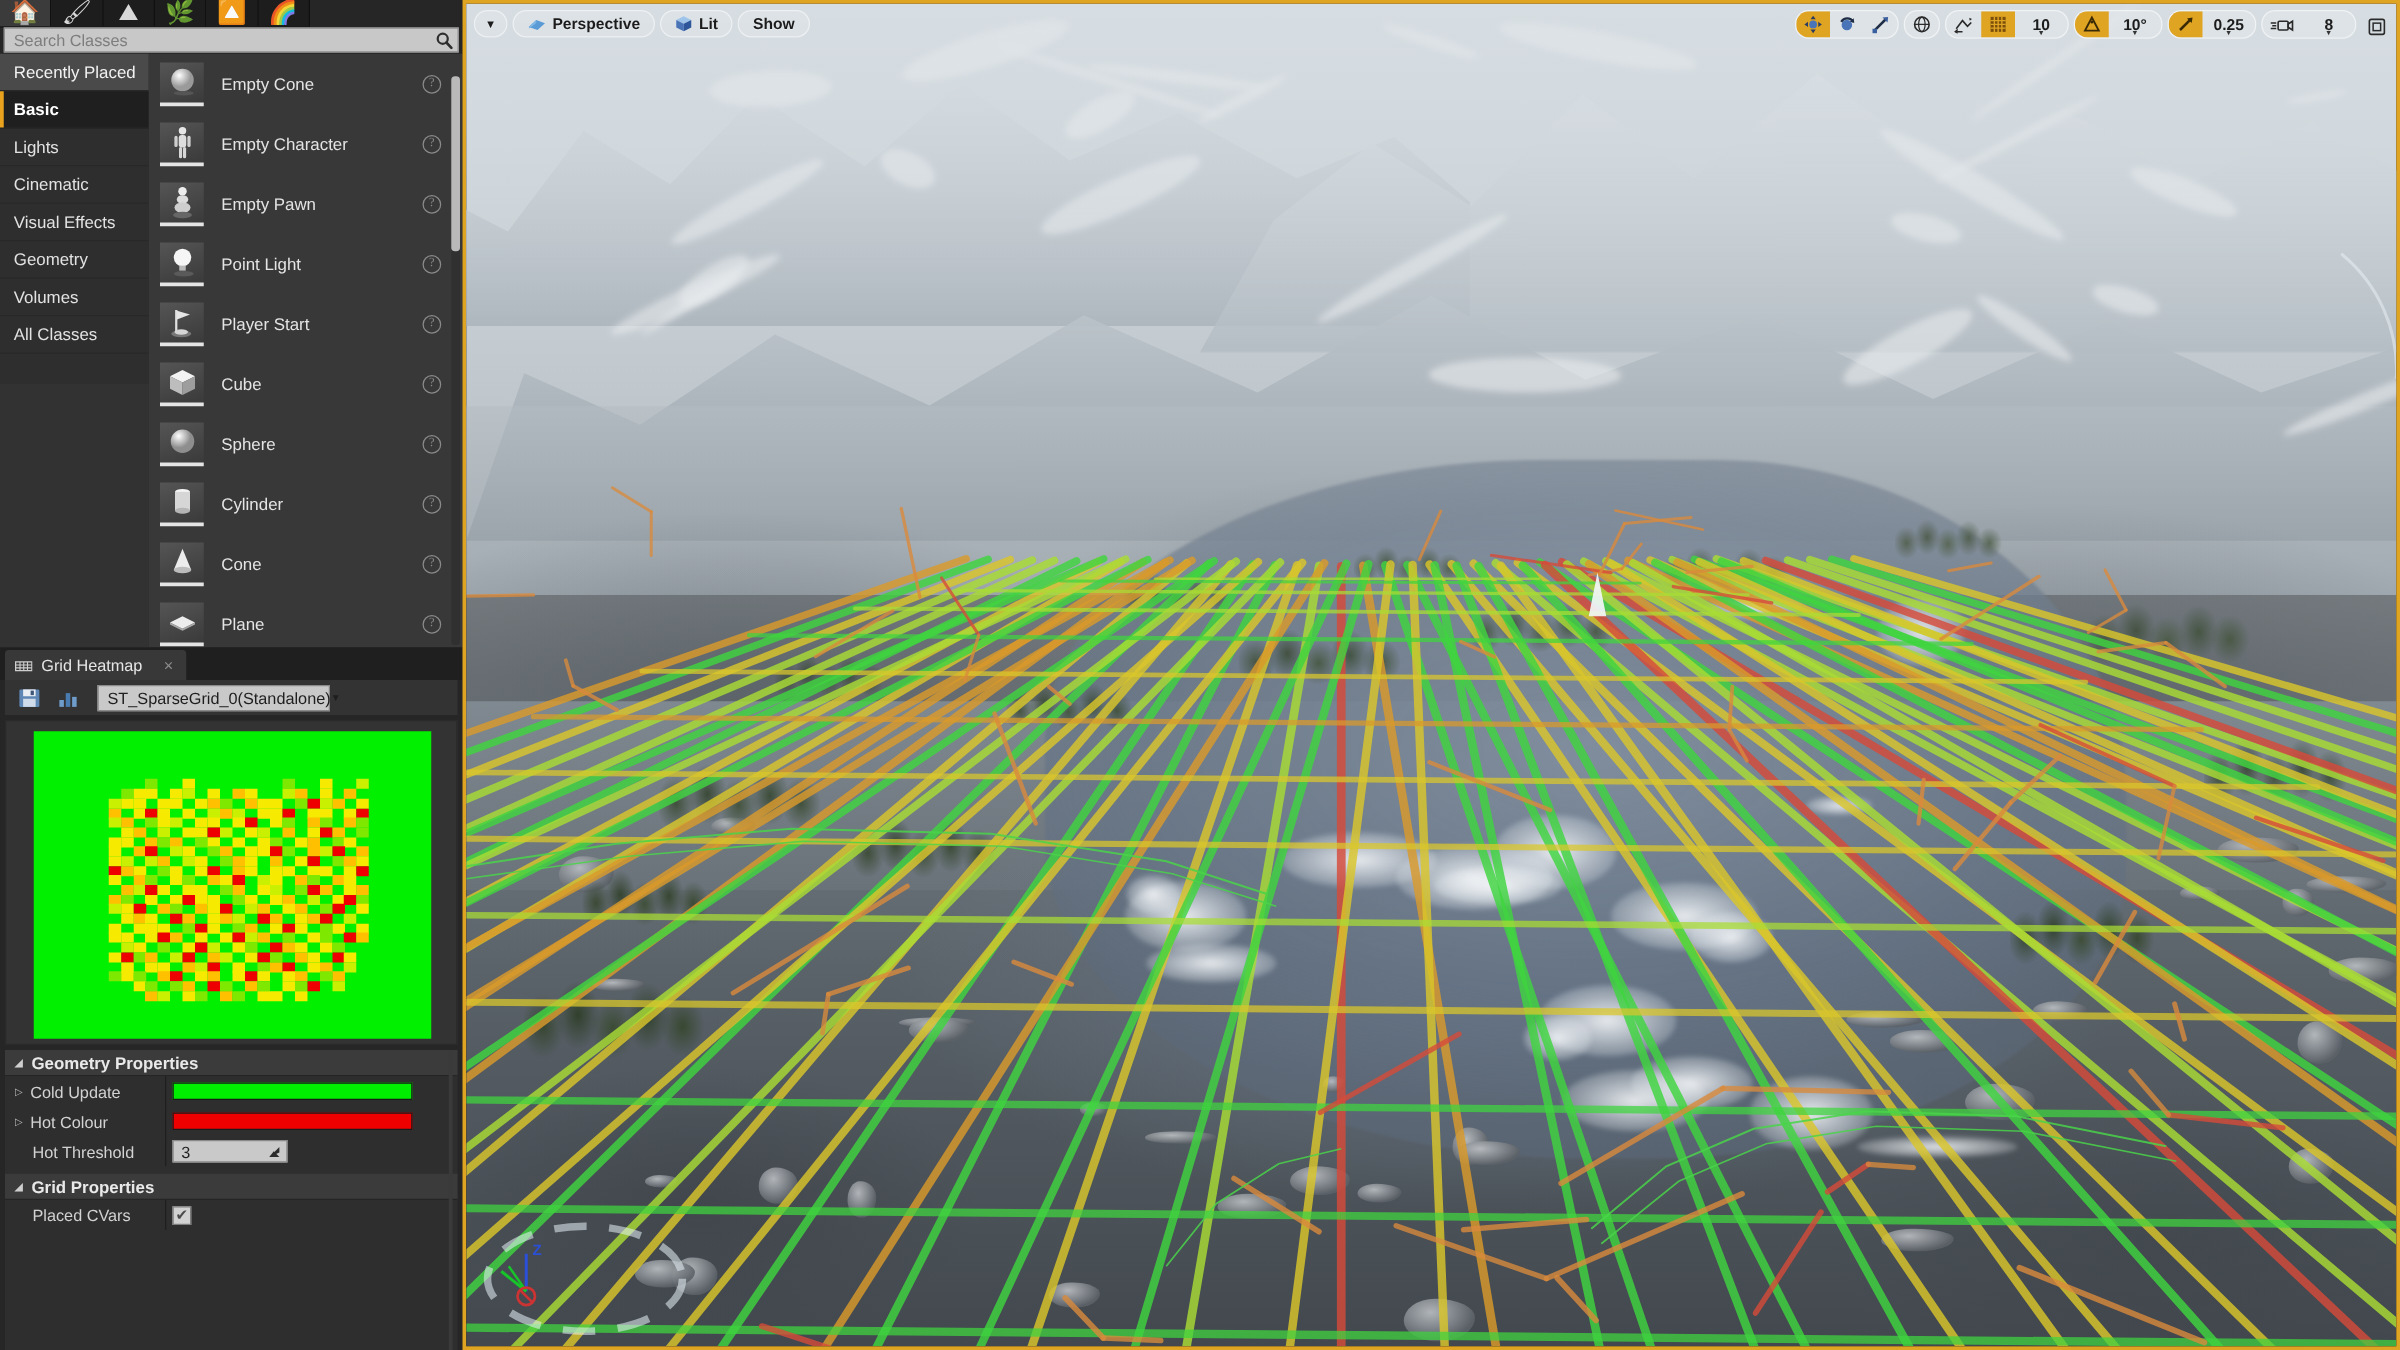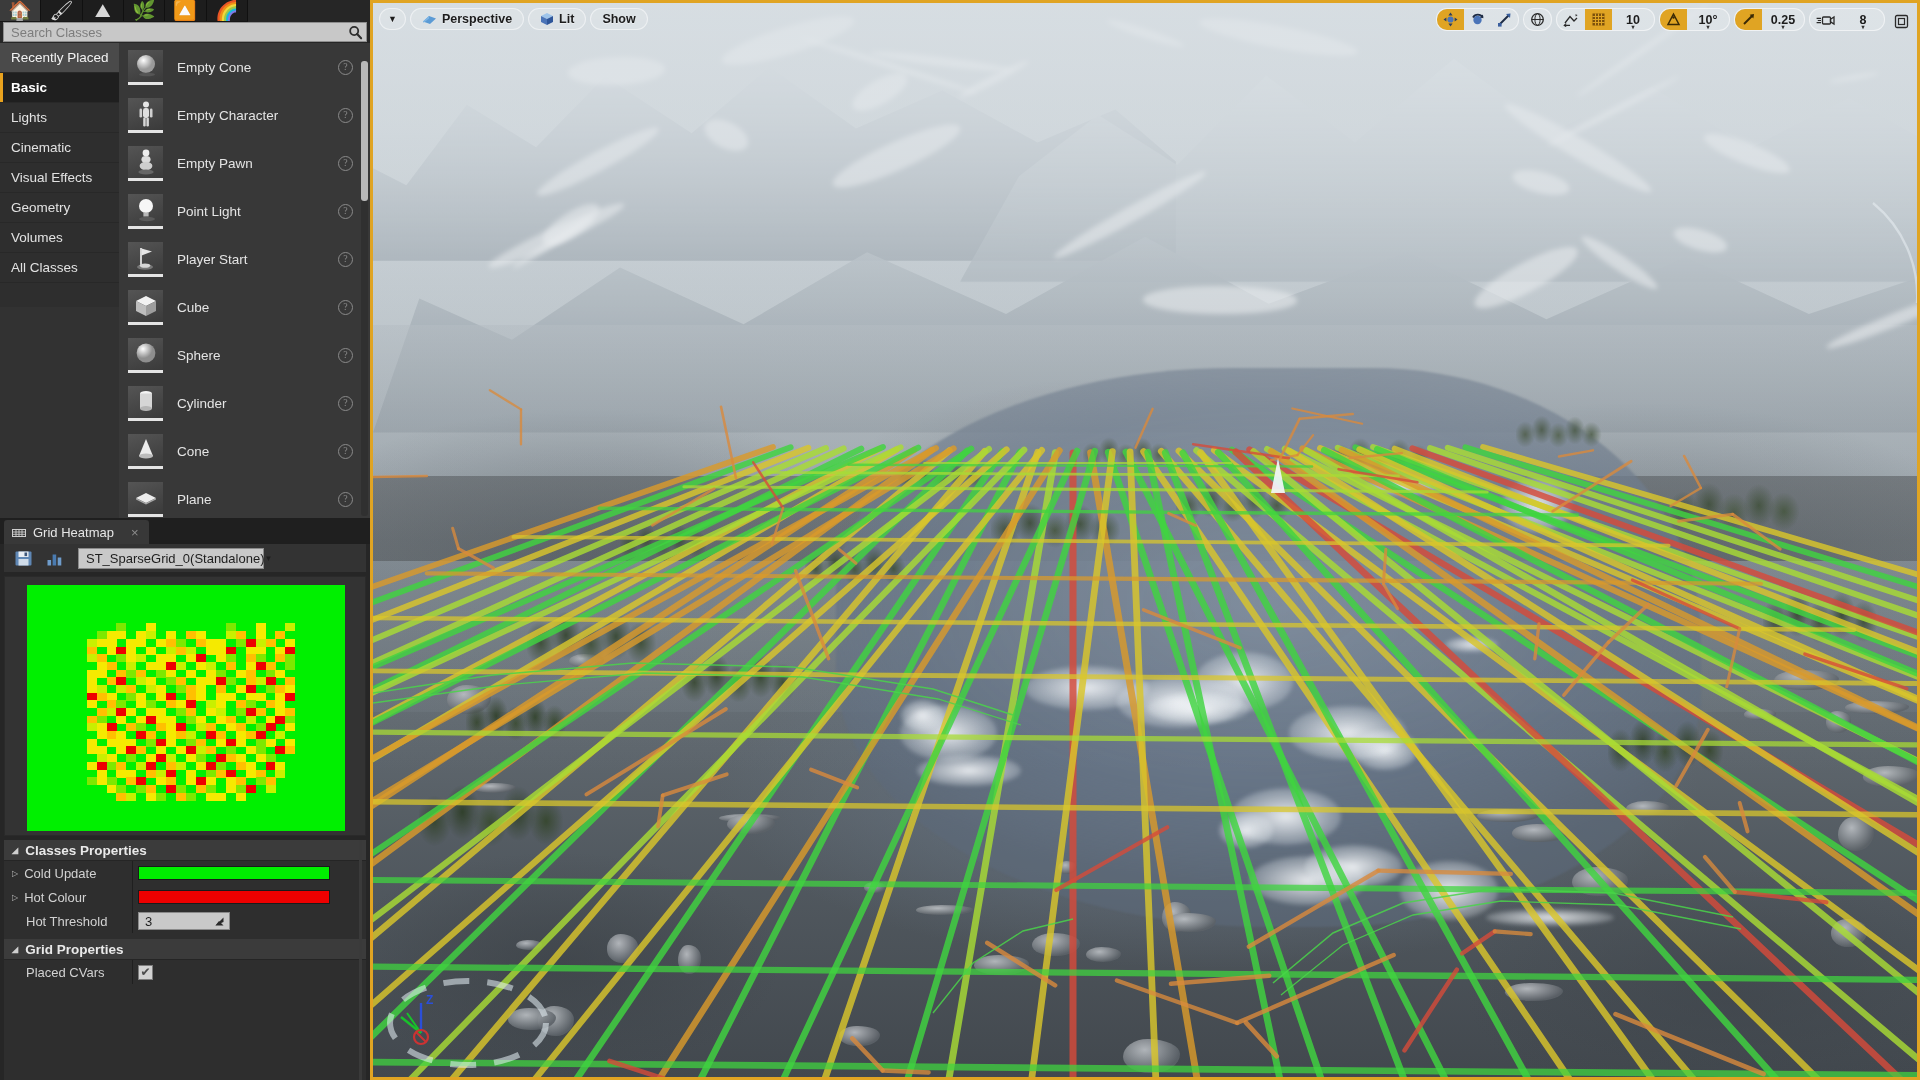--- a/index.html
+++ b/index.html
@@ -939,21 +939,21 @@
             <div class="hm-cell" style="left: 188.812px; top: 207.562px; width: 10px; height: 8px; background: rgb(245, 234, 0);"></div>
             <div class="hm-cell" style="left: 208.688px; top: 207.562px; width: 10px; height: 8px; background: rgb(245, 234, 0);"></div>
           </div>
       </div>
 
       <div id="details-panel">
         <div id="det-right-edge"></div>
 
         <div class="det-section-hdr">
           <span class="det-tri">◢</span>
-          <span>Classes Properties</span>
+          <span>Geometry Properties</span>
         </div>
 
         <div class="det-row">
           <div class="det-divider"></div>
           <div class="det-row-label">
             <span class="det-arrow">▷</span>
             <span>Cold Update</span>
           </div>
           <div class="det-row-value">
             <div class="color-swatch" id="cold-swatch" style="background: rgb(0, 238, 0);"></div>

